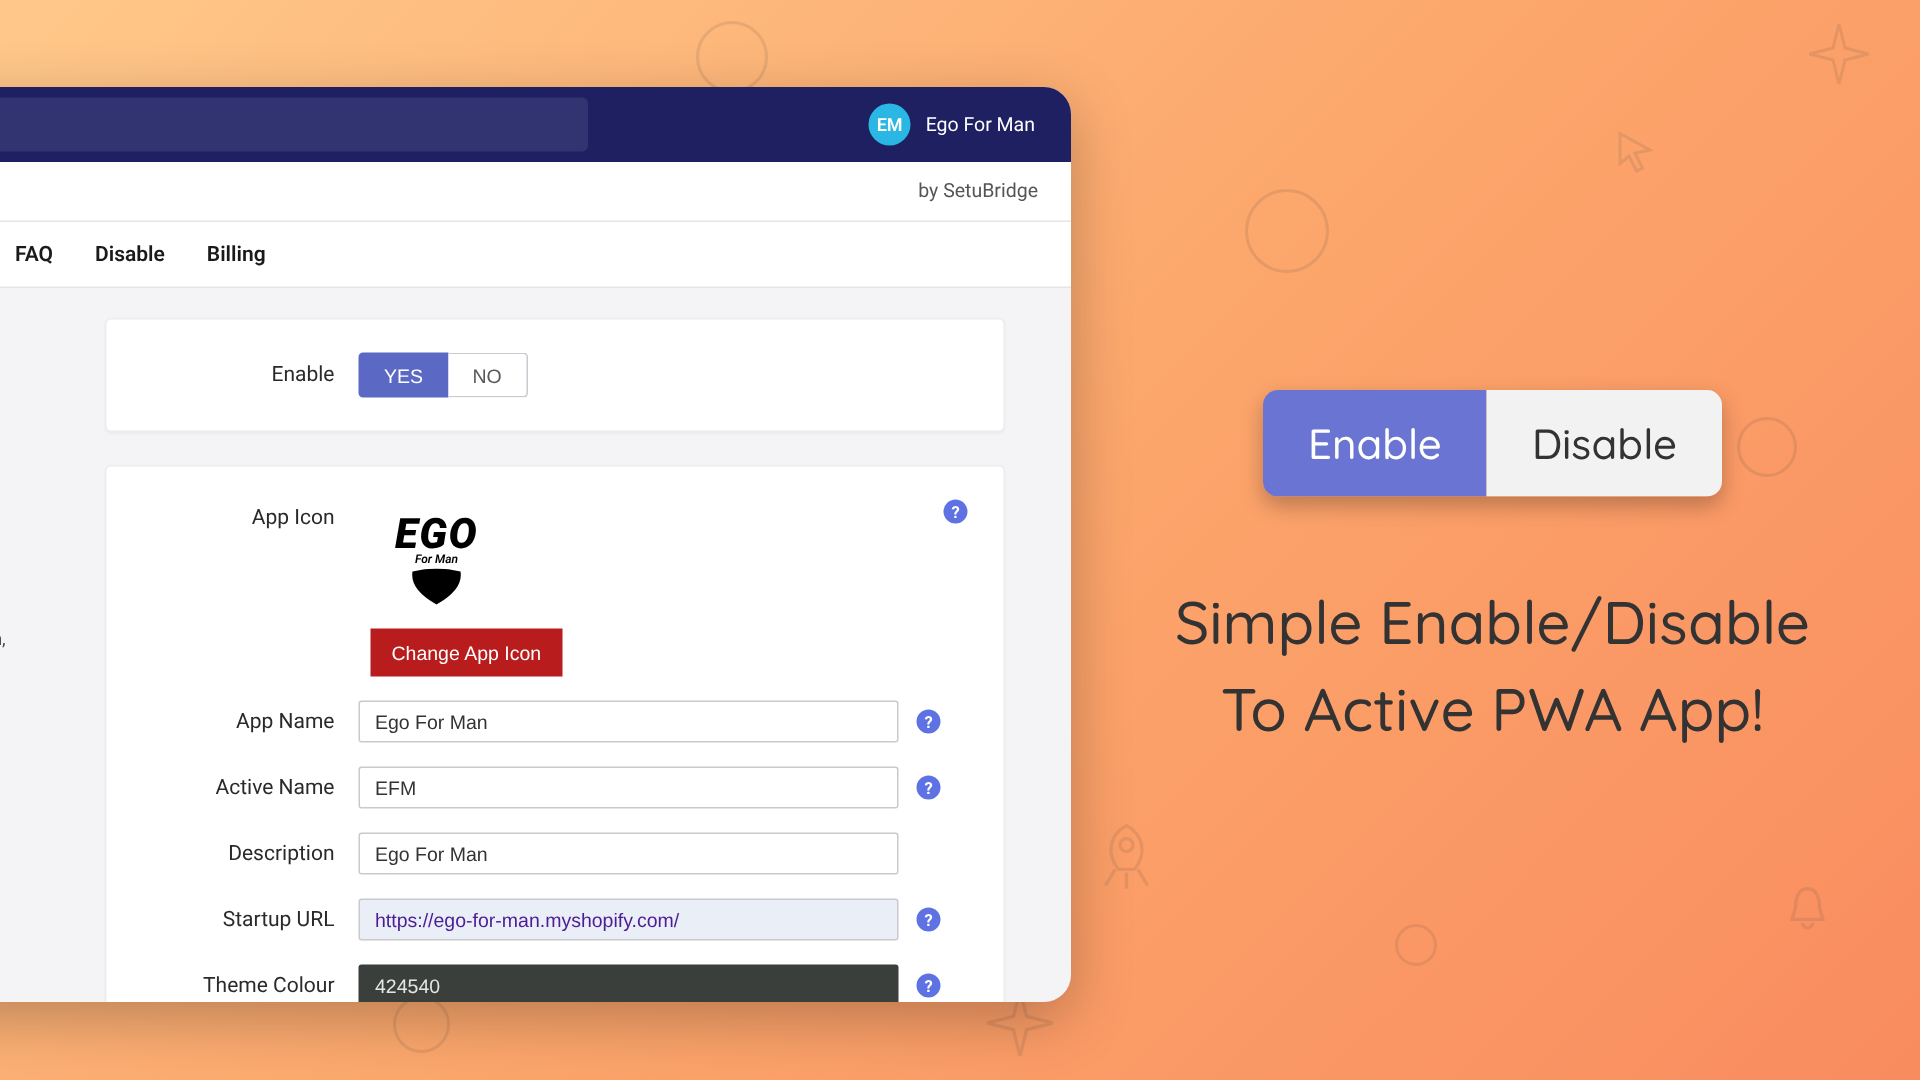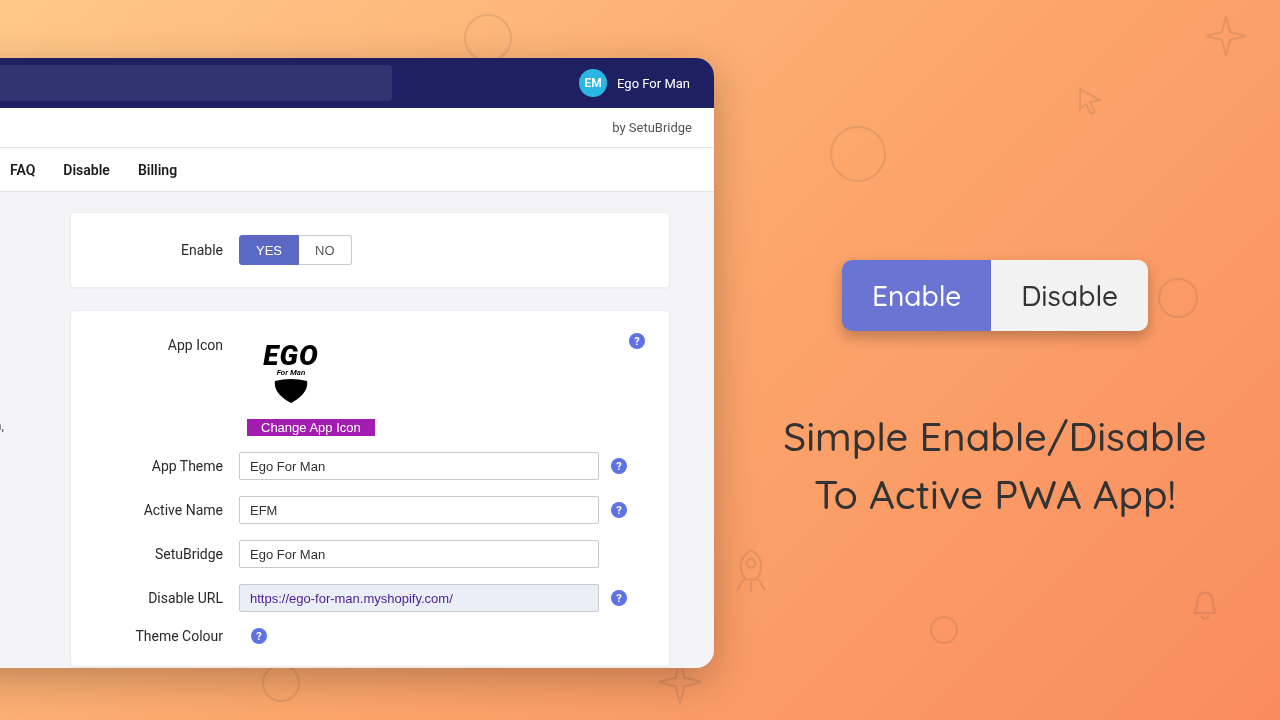--- a/index.html
+++ b/index.html
@@ -108,22 +108,22 @@
     display:flex; flex-direction:column; align-items:flex-start;
   }
   .ego-logo {
     width: 88px; height: 78px; display:flex; flex-direction:column;
     align-items:center; justify-content:center; color:#000;font-style:italic;
   }
   .ego-logo .big { font-size: 28px; font-weight: 900; letter-spacing: 1px; }
   .ego-logo .small { font-size: 8px; font-weight:600; margin-top:-4px; }
   .ego-logo svg { margin-top: 2px; }
   .change-btn {
-    margin-top: 8px; background:#a21caf; color:#fff; border:none;
-    height: 17px; padding: 0 14px; font-size: 13px; cursor:pointer;
+    margin-top: 8px; background:#b91c1c; color:#fff; border:none;
+    height: 32px; padding: 0 14px; font-size: 13px; cursor:pointer;
   }
 
   .tinput {
     flex:1; height: 28px; border:1px solid #c9c9d0; border-radius:2px;
     padding: 0 10px; font-size: 13px; color:#333; max-width: 360px;
   }
   .tinput.readonly { background:#e9eef7; color:#4c1d95; }
   .tinput.dark { background:#3b3f3c; color:#e5e5e5; border-color:#3b3f3c; }
 
   
@@ -135,21 +135,21 @@
     display:inline-flex; border-radius: 10px; overflow:hidden;
     box-shadow: 0 6px 14px rgba(0,0,0,0.25);
   }
   .big-toggle div {
     padding: 18px 30px; font-size: 28px; font-weight: 500;
     font-family: Quicksand, -apple-system, sans-serif;
   }
   .big-toggle .on  { background:#6a74d2; color:#fff; }
   .big-toggle .off { background:#f2f2f2; color:#333; }
   .headline {
-    margin-top: 76px; font-size: 40px; line-height: 1.45;
+    margin-top: 54px; font-size: 40px; line-height: 1.45;
     font-family: Quicksand, -apple-system, sans-serif; font-weight: 500;
     color:#333;
   }
 </style>
 </head>
 <body>
 
 <div class="deco d1"></div>
 <div class="deco d2"></div>
 <div class="deco d3"></div>
@@ -235,53 +235,54 @@
               </svg>
             </div>
             <button class="change-btn">Change App Icon</button>
           </div>
           <div style="flex:1"></div>
           <div class="help">?</div>
         </div>
       </div>
 
       <div class="row">
-        <div class="lbl">App Theme</div>
+        <div class="lbl">App Name</div>
         <div class="ctrl">
           <input class="tinput" value="Ego For Man" style="">
           <div class="help">?</div>
         </div>
       </div>
 
       <div class="row">
         <div class="lbl">Active Name</div>
         <div class="ctrl">
           <input class="tinput" value="EFM" style="">
           <div class="help">?</div>
         </div>
       </div>
 
       <div class="row">
-        <div class="lbl">SetuBridge</div>
+        <div class="lbl">Description</div>
         <div class="ctrl">
           <input class="tinput" value="Ego For Man" style="">
         </div>
       </div>
 
       <div class="row">
-        <div class="lbl">Disable URL</div>
+        <div class="lbl">Startup URL</div>
         <div class="ctrl">
           <input class="tinput readonly" value="https://ego-for-man.myshopify.com/" style="">
           <div class="help">?</div>
         </div>
       </div>
 
       <div class="row">
         <div class="lbl">Theme Colour</div>
         <div class="ctrl">
+          <input class="tinput dark" value="424540" style="">
           <div class="help">?</div>
         </div>
       </div>
 
     </div>
   </div>
 </div>
 
 <div class="promo">
   <div class="big-toggle">

